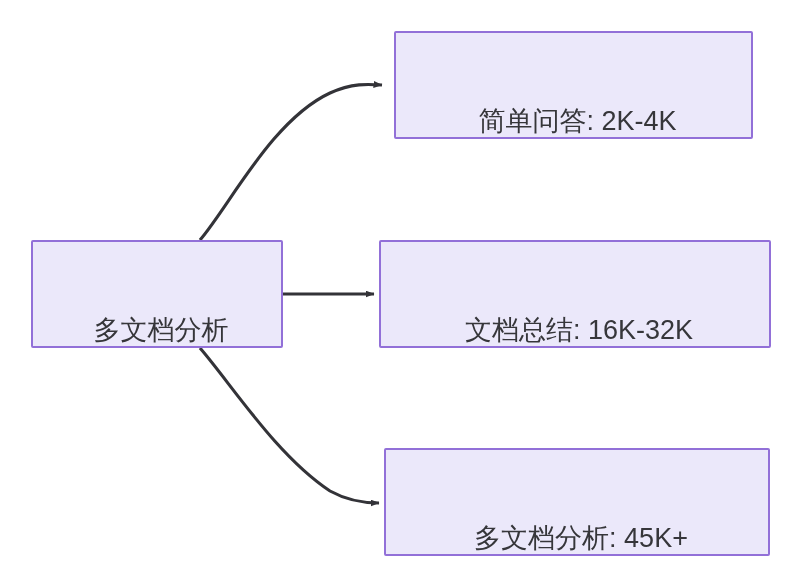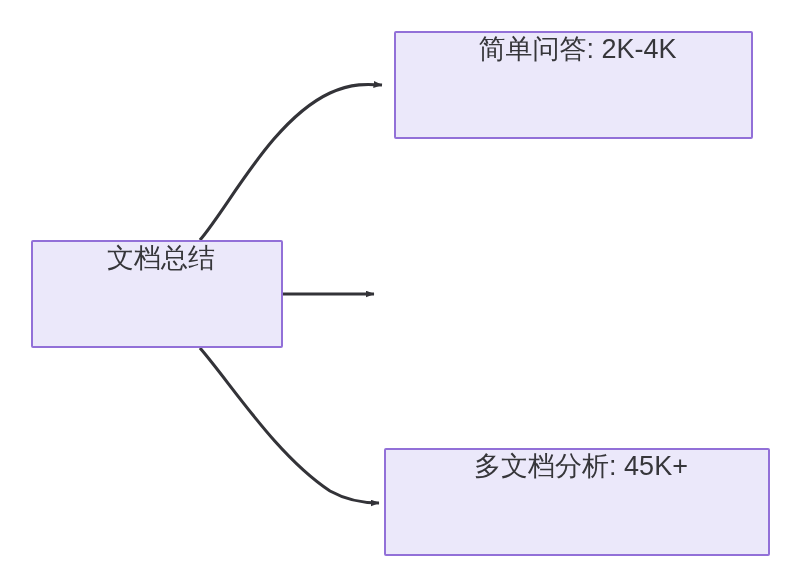--- a/index.html
+++ b/index.html
@@ -25,21 +25,21 @@
     height: 572px;
     pointer-events: none;
   }
   .node {
     position: absolute;
     box-sizing: border-box;
     background: #ebe8fa;
     border: 2px solid #9270d8;
     border-radius: 2px;
     display: flex;
-    align-items: flex-start;
+    align-items: flex-end;
     justify-content: center;
     text-align: center;
     padding-left: 8px;
   }
   .node-label {
     color: #36363a;
     font-size: 27px;
     line-height: 1.2;
     white-space: nowrap;
     letter-spacing: 0px;
@@ -83,25 +83,28 @@
     </defs>
 
     <path d="M 200,240 C 230,205 272,120 330,93 C 352,83 368,84 382,85" fill="none" stroke="#333338" stroke-width="3.1" marker-end="url(#arrowhead)"></path>
 
     <path d="M 283,294 L 374,294" fill="none" stroke="#333338" stroke-width="3.1" marker-end="url(#arrowhead)"></path>
 
     <path d="M 200,348 C 232,385 276,455 330,491 C 348,501 365,503 379,503" fill="none" stroke="#333338" stroke-width="3.1" marker-end="url(#arrowhead)"></path>
   </svg>
 
   <div class="node" id="node-source">
-    <span class="node-label">文档总结</span>
+    <span class="node-label">多文档分析</span>
   </div>
 
   <div class="node" id="node-task-qa">
     <span class="node-label">简单问答: 2K-4K</span>
   </div>
 
+  <div class="node" id="node-task-summary">
+    <span class="node-label">文档总结: 16K-32K</span>
+  </div>
 
   <div class="node" id="node-task-multidoc">
     <span class="node-label">多文档分析: 45K+</span>
   </div>
 
 </div>
 
 </body></html>

